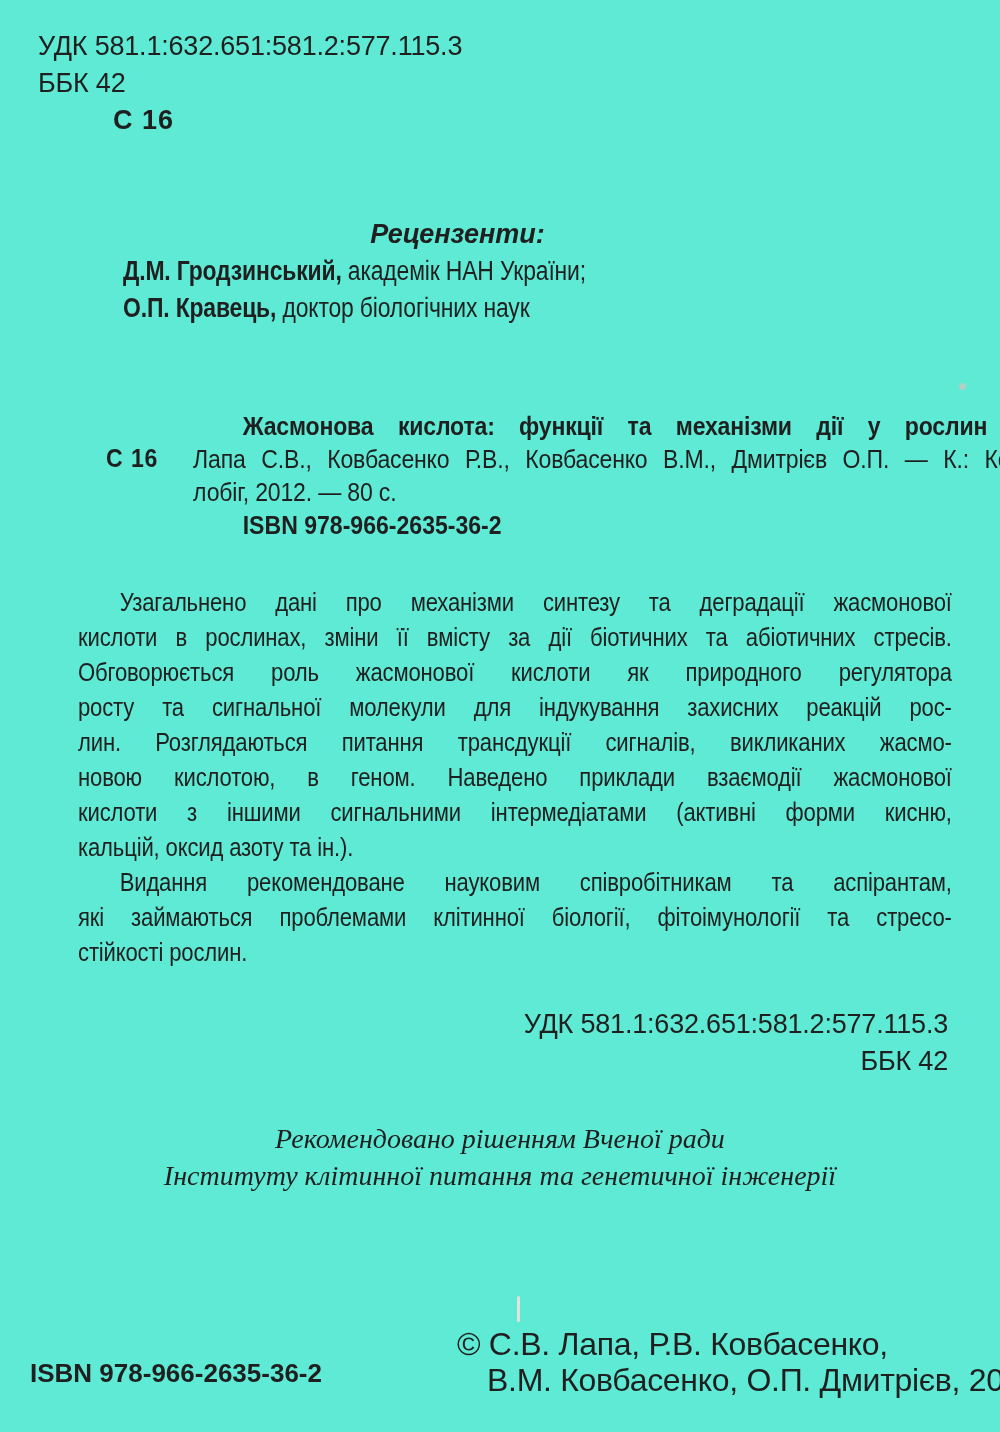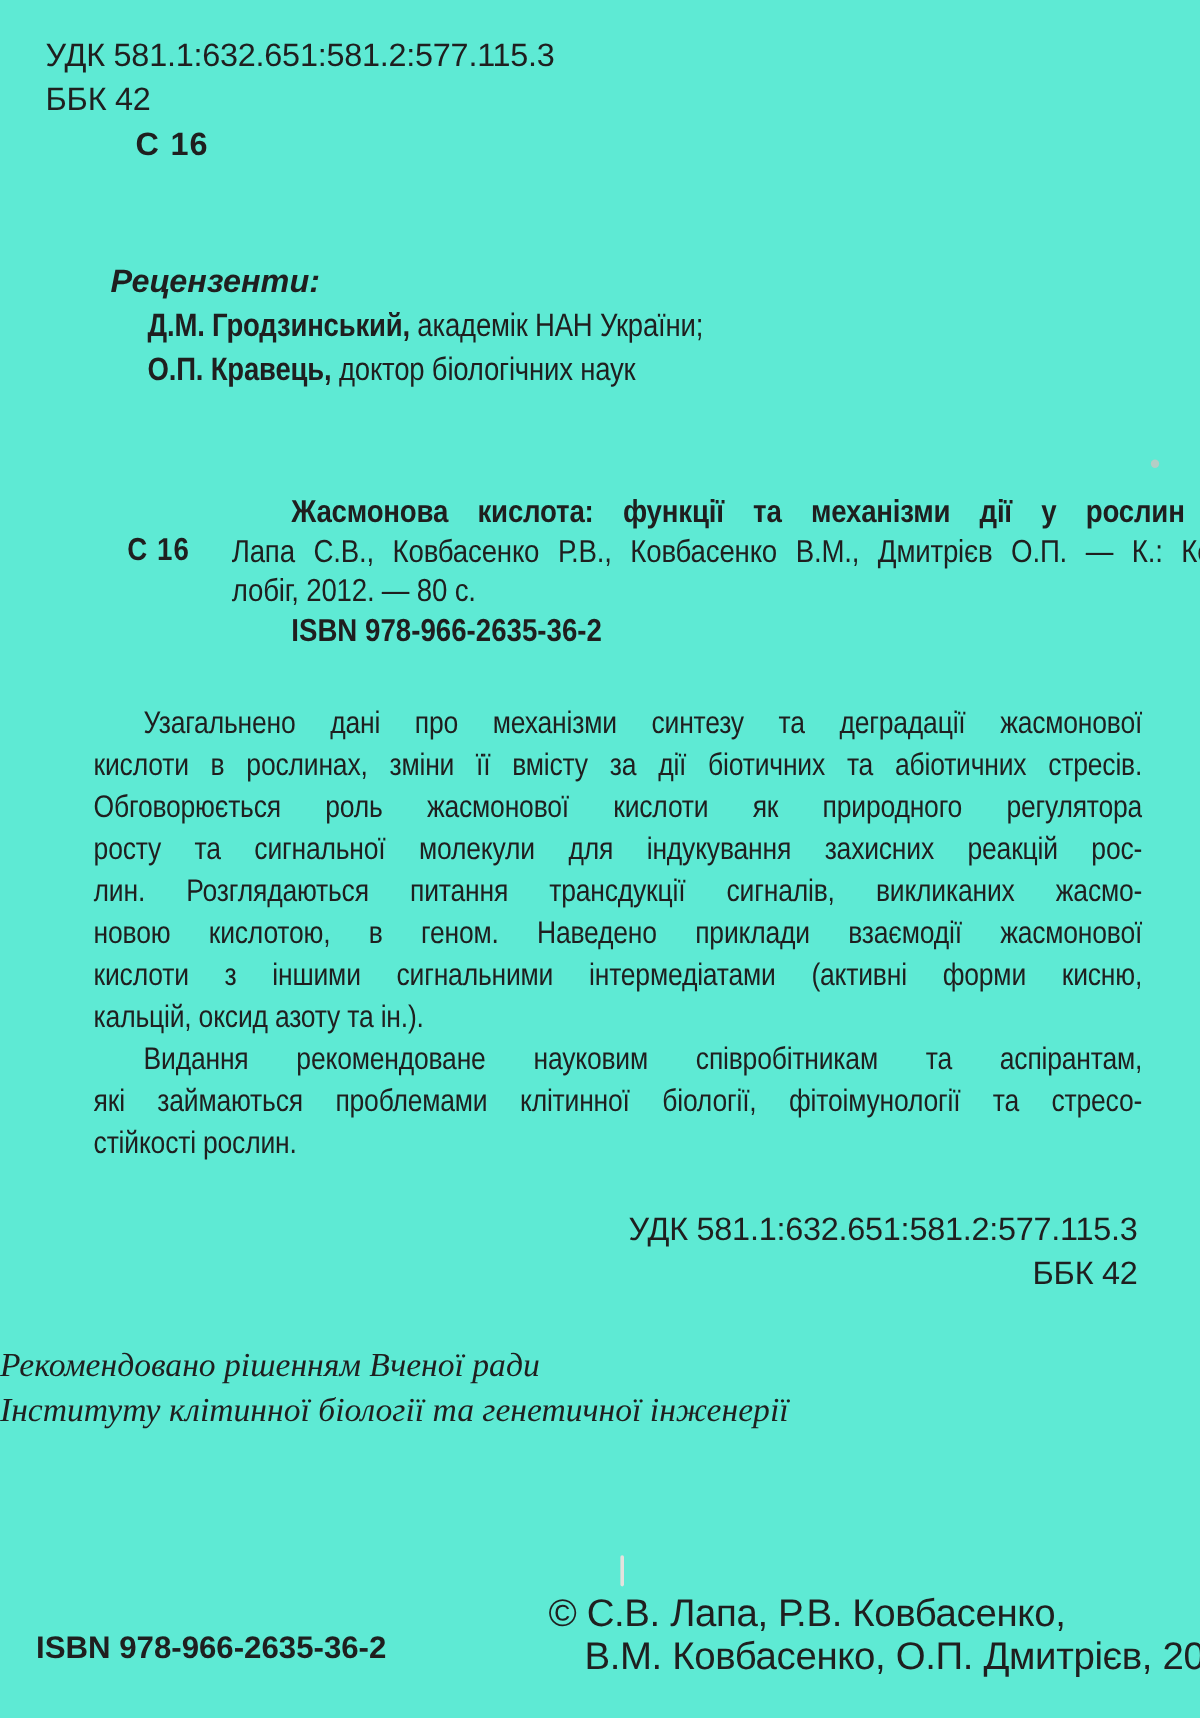--- a/index.html
+++ b/index.html
@@ -19,21 +19,21 @@
   .b   { font-weight:700; }
   .line { line-height:37px; height:37px; white-space:nowrap; }
   .cx { transform-origin:0 0; }
 
   
   #top-codes { left:38px; top:28px; font-size:27px; letter-spacing:-0.2px; }
   #top-codes .sign { margin-left:75px; font-weight:700; letter-spacing:1px; }
 
   
   #reviewers { left:92px; top:215px; font-size:27px; }
-  #reviewers .heading { font-weight:700; font-style:italic; line-height:38px; height:38px; }
+  #reviewers .heading { font-weight:700; font-style:italic; line-height:38px; height:38px;text-align:center; }
   #reviewers .names { margin-left:31px; transform:scaleX(0.85); transform-origin:0 0; width:700px; }
   #reviewers .names .line { letter-spacing:-0.2px; }
 
   
   #citation { left:38px; top:410px; width:1048px; transform:scaleX(0.87); font-size:26.5px; letter-spacing:-0.2px; }
   #citation .crow { line-height:33px; height:33px; overflow:hidden; }
   #citation .title { margin-left:157px; font-weight:700; text-align:justify; text-align-last:justify; }
   #citation .body2 { margin-left:100px; text-align:justify; text-align-last:justify; }
   #citation .body3 { margin-left:100px; }
   #citation .isbn  { margin-left:157px; font-weight:700; letter-spacing:0; }
@@ -45,21 +45,21 @@
     line-height:35px; height:35px; overflow:hidden;
     text-align:justify; text-align-last:justify; -moz-text-align-last:justify;
   }
   .para > div:first-child { text-indent:49px; }
   .para > div:last-child  { text-align-last:left; -moz-text-align-last:left; }
 
   
   #codes-right { left:0; top:1006px; width:948px; text-align:right; font-size:27px; letter-spacing:-0.2px; }
 
   
-  #recommendation { left:0; top:1120px; width:1000px; text-align:left;
+  #recommendation { left:0; top:1120px; width:1000px; text-align:center;
     font-family:"Liberation Serif", serif; font-style:italic; font-size:28px; }
   #recommendation .line { line-height:37px; height:37px; }
 
   
   #footer-isbn { left:30px; top:1358px; font-size:26px; font-weight:700; }
   #copyright { left:457px; top:1326px; font-size:32px; letter-spacing:-0.3px; }
   #copyright .line { line-height:36px; height:36px; }
   #copyright .line:last-child { margin-left:30px; }
 
   
@@ -113,21 +113,21 @@
       </div>
   </div>
 
   <div class="blk" id="codes-right">
     <div class="line">УДК 581.1:632.651:581.2:577.115.3</div>
     <div class="line">ББК 42</div>
   </div>
 
   <div class="blk" id="recommendation">
       <div class="line">Рекомендовано рішенням Вченої ради</div>
-      <div class="line">Інституту клітинної біології та генетичної інженерії</div>
+      <div class="line">Інституту клітинної питання та генетичної інженерії</div>
     </div>
 
   <div class="blk" id="footer-isbn">ISBN 978-966-2635-36-2</div>
 
   <div class="blk" id="copyright">
       <div class="line">© С.В. Лапа, Р.В. Ковбасенко,</div>
       <div class="line">В.М. Ковбасенко, О.П. Дмитрієв, 2005</div>
     </div>
 
   <div class="speck"></div>

